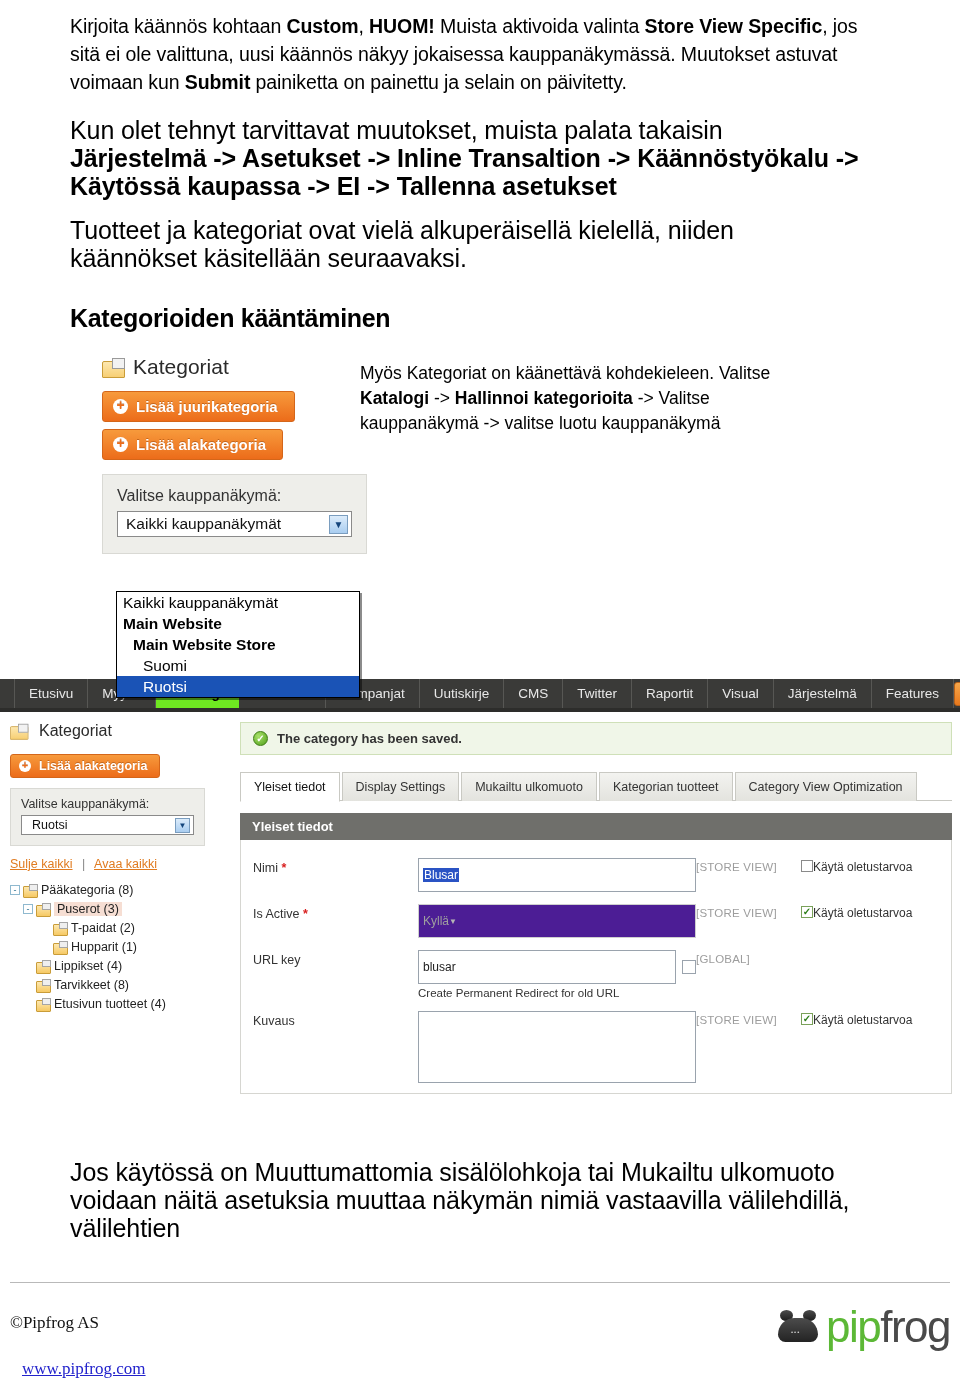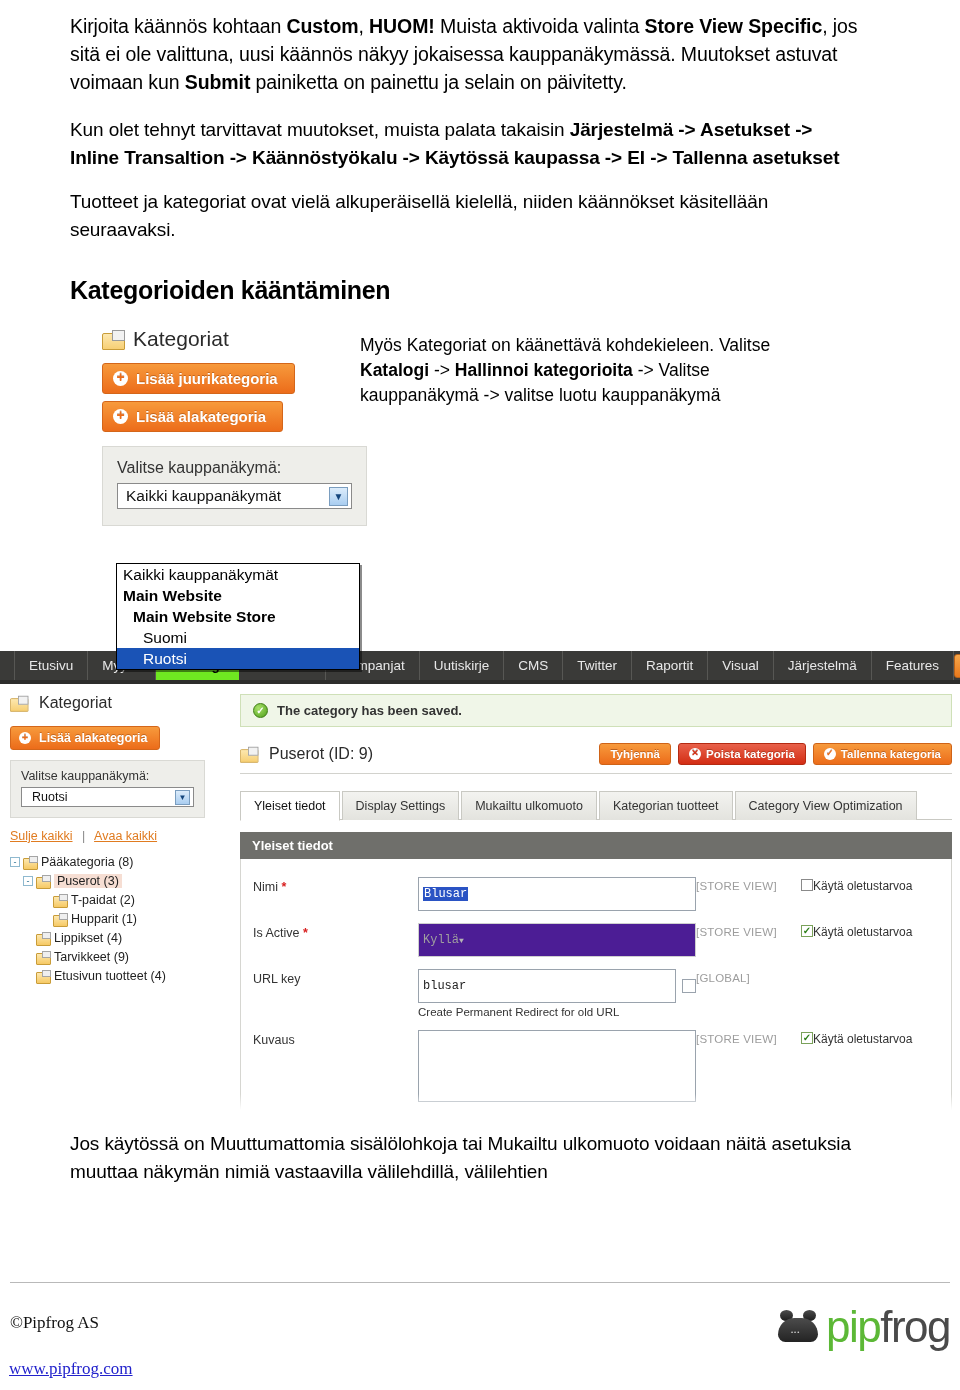--- a/index.html
+++ b/index.html
@@ -9,21 +9,21 @@
     background: #ffffff;
     font-family: "Liberation Sans", sans-serif;
     color: #000;
     position: relative;
     overflow: hidden;
   }
 
   
   .doc-body { padding: 0 98px 0 70px; }
   .para {
-    font-size: 19px;
+    font-size: 25px;
     line-height: 28px;
     margin: 0 0 0 0;
     letter-spacing: -0.1px;
   }
   .para.lead { font-size: 19.5px; }
   .para b { font-weight: bold; }
   .spacer-12 { height: 12px; }
   .spacer-16 { height: 16px; }
   .spacer-20 { height: 20px; }
 
@@ -250,21 +250,21 @@
     padding:12px 12px 4px 12px;
   }
   .frow{ display:flex; align-items:flex-start; padding:6px 0; }
   .frow .flabel{ width:165px; font-size:12.5px; color:#333; padding-top:3px; }
   .frow .fctl{ width:278px; }
   .frow .fscope{ width:105px; font-size:11.5px; color:#9d9d9d; padding-top:3px; letter-spacing:.2px;}
   .frow .fdef{ font-size:12px; color:#333; display:flex; padding-top:2px; line-height:15px;}
 
   .inp{
     width:100%; height:21px; border:1px solid #9aa3ad; background:#fff;
-    font-size:12px; display:flex; align-items:center; padding:16px 4px; color:#222;font-family:Liberation Mono, monospace;
+    font-size:12px; display:flex; align-items:center; padding:16px 4px; color:#222;
   }
   .inp.sel-text .hl{ background:#2a53c4; color:#fff; padding:0 1px; }
   .inp.disabled{ background:#4c1d95; border:1px solid #cfcfcf; color:#9f9f9f; justify-content:flex-start;}
   .inp.disabled .arr{ color:#b5b5b5; font-size:8px; }
   .ta{
     width:100%; height:72px; border:1px solid #9aa3ad; background:#fff;
   }
   .chk{
     width:12px;height:12px;border:1px solid #8a8a8a;background:#fff;flex:0 0 auto;
     display:inline-block;
@@ -286,21 +286,21 @@
   .footer{
     position:absolute; left:0; bottom:0; width:960px; height:108px;
   }
   .footer .rule{ border-top:1px solid #b9b9b9; margin:0 10px; }
   .foot-inner{ position:relative; height:100%; }
   .copy{
     position:absolute; left:10px; top:30px;
     font-family:"Liberation Serif", serif; font-size:17px; color:#111;
   }
   .weblink{
-    position:absolute; left:9px; top:76px;
+    position:absolute; left:22px; top:76px;
     font-family:"Liberation Serif", serif; font-size:17px; color:#2222cc;
     text-decoration:underline; cursor:pointer;
   }
   .logo{
     position:absolute; right:10px; top:22px;
     display:flex; align-items:center; gap:6px;
   }
   .frog-ic{ width:44px;height:34px;position:relative; }
   .frog-ic .body{
     position:absolute;left:2px;bottom:2px;width:40px;height:24px;
@@ -454,55 +454,36 @@
             <span class="nm">Hupparit (1)</span>
           </div>
           <div class="row ind1">
             <span class="togspace"></span>
             <span class="fic"></span>
             <span class="nm">Lippikset (4)</span>
           </div>
           <div class="row ind1">
             <span class="togspace"></span>
             <span class="fic"></span>
-            <span class="nm">Tarvikkeet (9)</span>
+            <span class="nm">Tarvikkeet (8)</span>
           </div>
           <div class="row ind1">
             <span class="togspace"></span>
             <span class="fic"></span>
             <span class="nm">Etusivun tuotteet (4)</span>
           </div>
         </div>
     </div>
 
     <div class="shot-main">
       <div class="msg-success">
         <span class="ok-circle"></span>
         <span>The category has been saved.</span>
       </div>
 
-      <div class="page-head">
-        <div class="t">
-          <span class="folder-icon" style="transform:scale(.8);transform-origin:left center"></span>
-          <span>Puserot (ID: 9)</span>
-        </div>
-        <div class="btns" id="head-btns">
-            <div class="btn-sm orange">
-              <span>Tyhjennä</span>
-            </div>
-            <div class="btn-sm red">
-              <span class="ic-x"></span>
-              <span>Poista kategoria</span>
-            </div>
-            <div class="btn-sm orange">
-              <span class="ic-check"></span>
-              <span>Tallenna kategoria</span>
-            </div>
-          </div>
-      </div>
 
       <div class="tabs" id="tabs">
           <div class="tb active">Yleiset tiedot</div>
           <div class="tb">Display Settings</div>
           <div class="tb">Mukailtu ulkomuoto</div>
           <div class="tb">Kategorian tuotteet</div>
           <div class="tb">Category View Optimization</div>
         </div>
       <div class="tabs-rule"></div>
 

